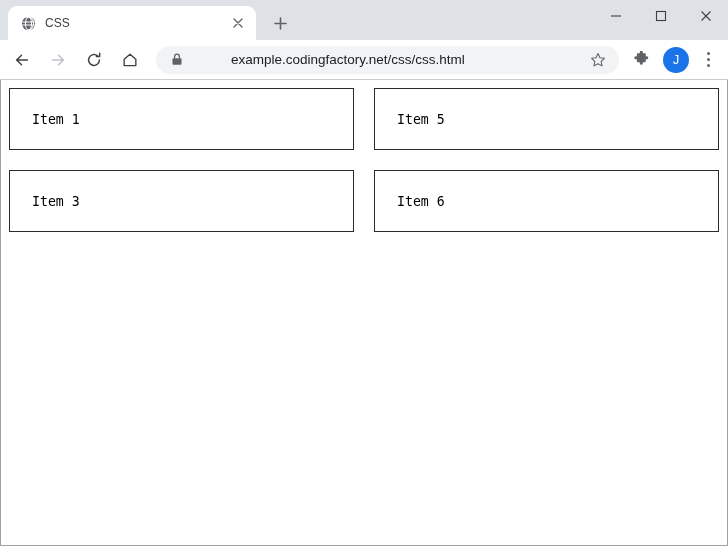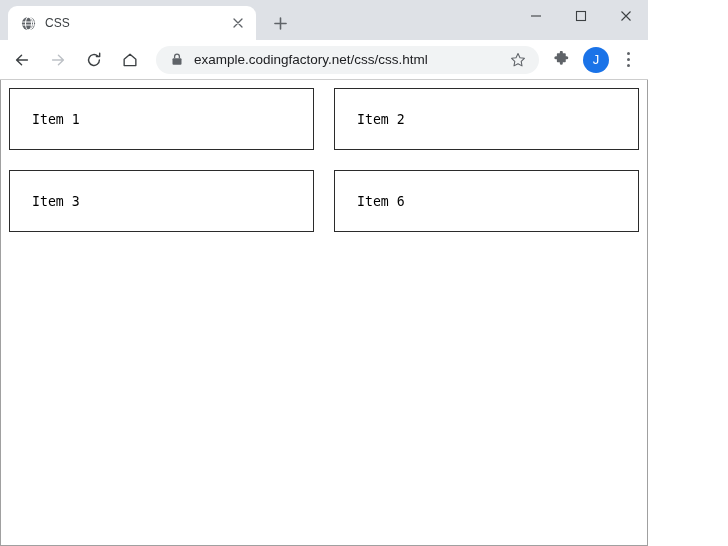--- a/index.html
+++ b/index.html
@@ -9,21 +9,21 @@
   }
   body {
     width: 728px;
     height: 546px;
     overflow: hidden;
     font-family: "Liberation Sans", sans-serif;
     -webkit-font-smoothing: antialiased;
   }
 
   .browser-window {
-    width: 648px;
+    width: 728px;
     height: 546px;
     position: relative;
     background: #ffffff;
     box-sizing: border-box;
     display: flex;
     flex-direction: column;
   }
 
   
   .tabstrip {
@@ -137,20 +137,21 @@
     height: 28px;
     background: #f1f3f4;
     border-radius: 14px;
     display: flex;
     align-items: center;
     margin: 0 5px 0 8px;
     padding: 0 6px 0 14px;
     box-sizing: border-box;
     cursor: text;
     min-width: 0;
+    gap: 37px;
   }
 
   .lock-icon {
     width: 14px;
     height: 14px;
     flex: 0 0 14px;
     display: flex;
     align-items: center;
     justify-content: center;
   }
@@ -374,21 +375,21 @@
 
   <div class="viewport">
     <div class="page">
       <div class="grid">
 
         <div class="grid-item">
           <span class="grid-item-label">Item 1</span>
         </div>
 
         <div class="grid-item">
-          <span class="grid-item-label">Item 2</span>
+          <span class="grid-item-label">Item 5</span>
         </div>
 
         <div class="grid-item">
           <span class="grid-item-label">Item 3</span>
         </div>
 
         <div class="grid-item">
           <span class="grid-item-label">Item 6</span>
         </div>
 

